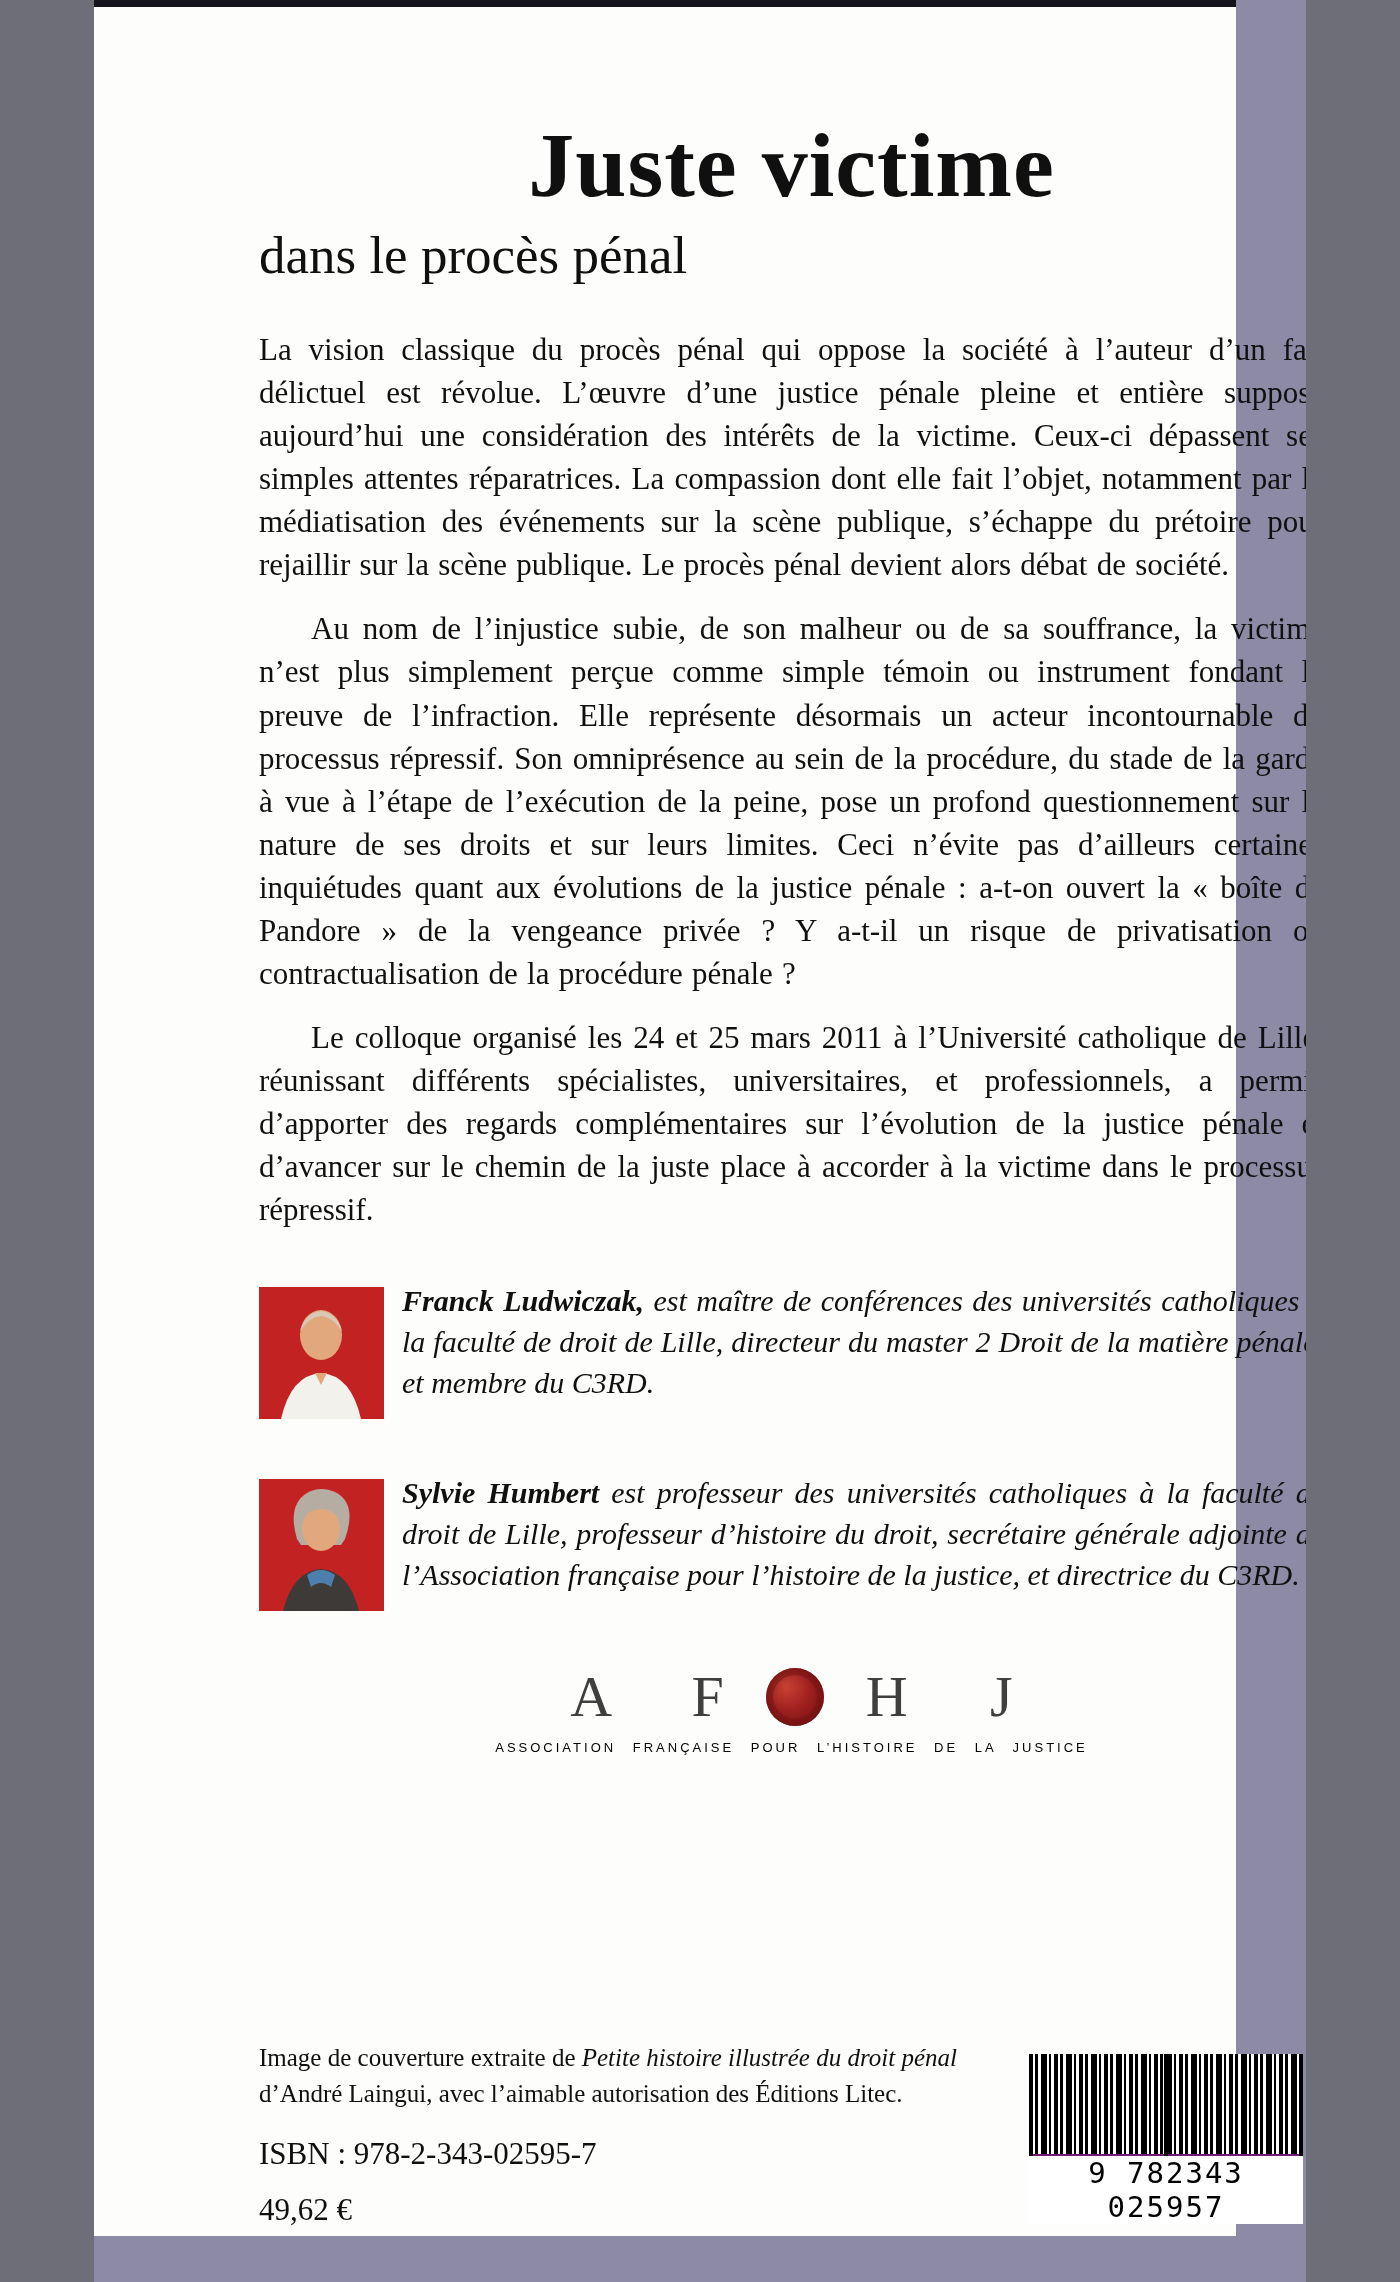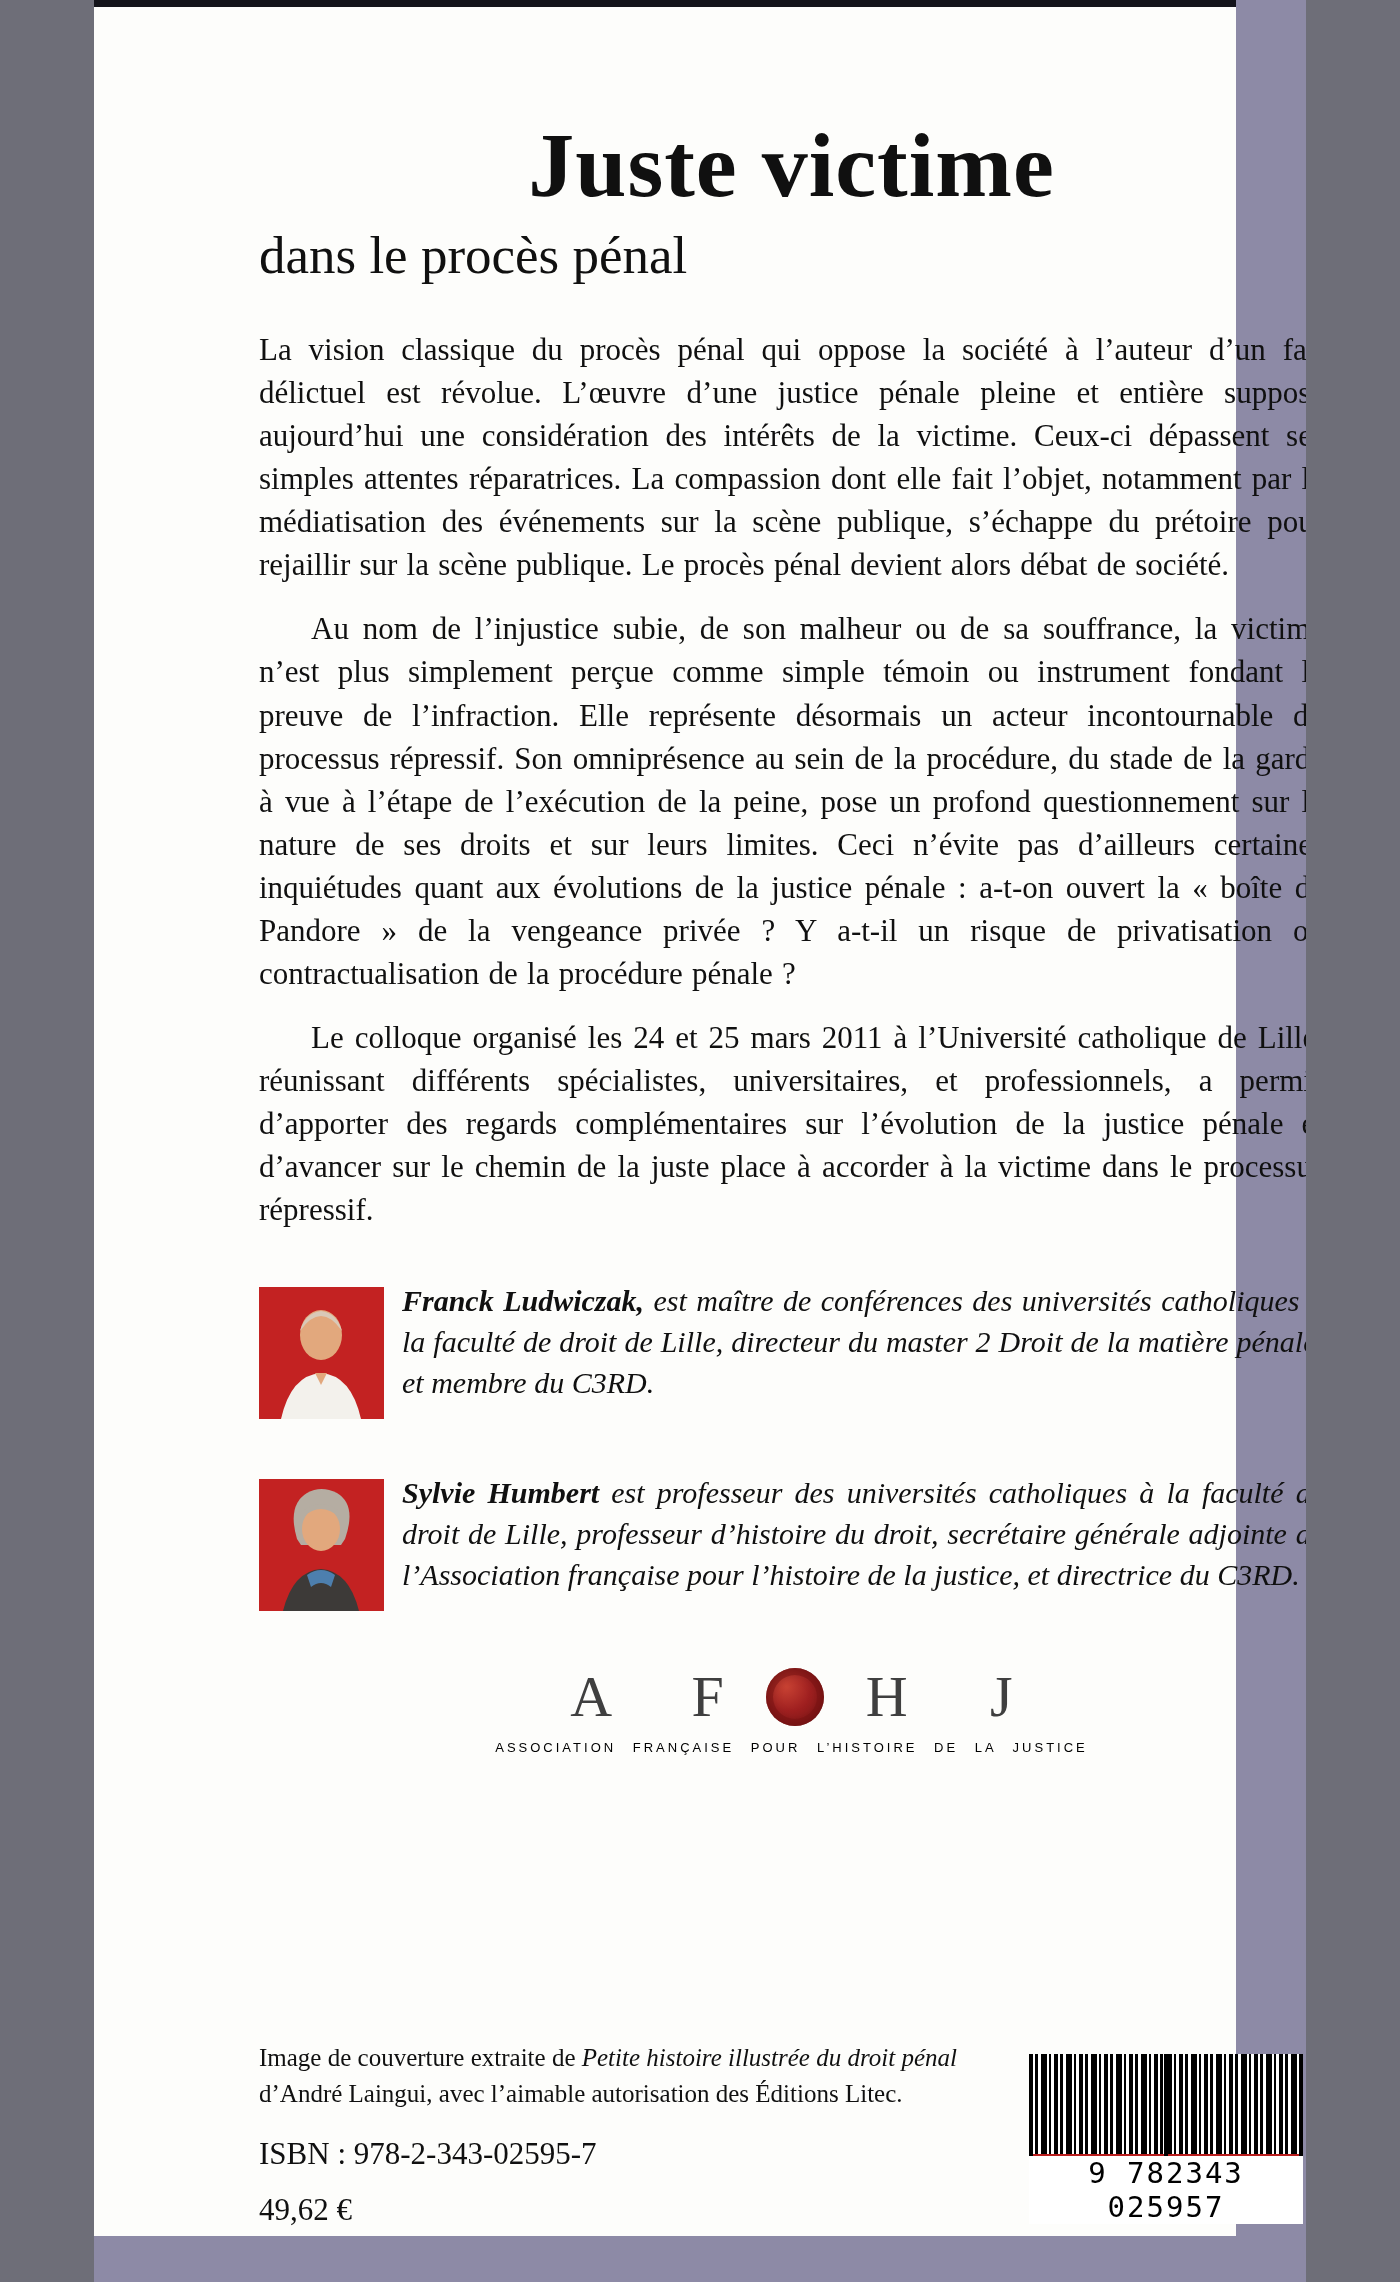--- a/index.html
+++ b/index.html
@@ -96,21 +96,21 @@
     font-size: 25px; line-height: 1.45;
     text-align: left;
   }
   .credit .work-title { font-style: italic; }
 
   .isbn { position: absolute; left: 165px; top: 2136px; font-size: 31px; }
   .price { position: absolute; left: 165px; top: 2192px; font-size: 31px; }
 
   .barcode {
     position: absolute; left: 935px; top: 2054px;
-    width: 274px; background: #b91c1c;
+    width: 274px; background: #701a75;
   }
   .bars {
     height: 100px;
     background: repeating-linear-gradient(90deg,
       #000 0px, #000 4px,
       #fff 4px, #fff 6px,
       #000 6px, #000 9px,
       #fff 9px, #fff 12px,
       #000 12px, #000 18px,
       #fff 18px, #fff 20px,

